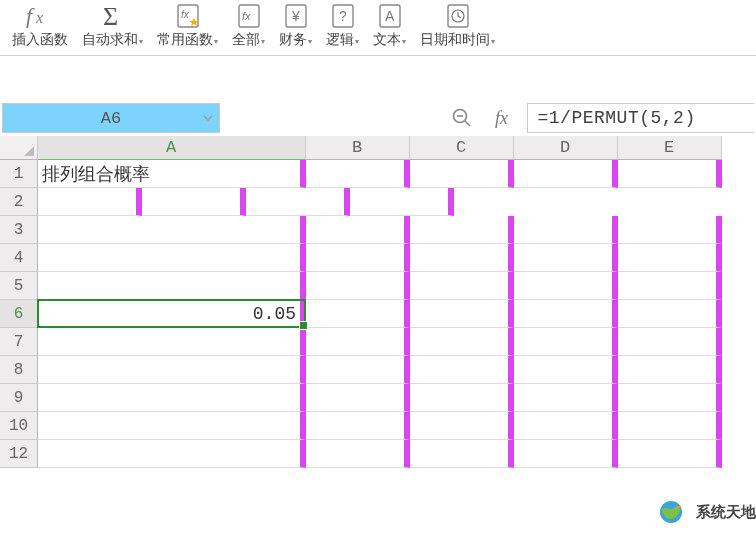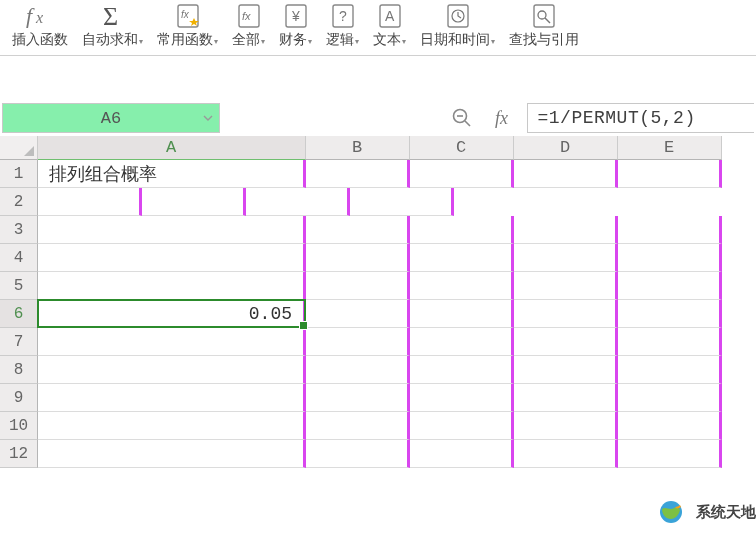--- a/index.html
+++ b/index.html
@@ -54,21 +54,21 @@
   gap: 10px;
 }
 .namebox-wrap {
   position: relative;
   width: 218px;
   height: 30px;
   border: 1px solid #c8c8c8;
   display: flex;
   align-items: center;
   justify-content: center;
-  background: #86efac;
+  background: #7dd3fc;
 }
 .namebox-text {
   font-family: "Consolas", "Courier New", monospace;
   font-size: 17px;
   color: #555;
 }
 .namebox-dd {
   position: absolute;
   right: 2px;
   top: 50%;
@@ -153,25 +153,25 @@
   border-bottom: 1px solid #ccc;
   background: #eeecec;
   display: flex;
   align-items: center;
   justify-content: center;
   font-size: 16px;
   color: #666;
 }
 .row-header.active { background:#e5e2e2; color:#4f8f4f; border-right:1px solid #6fbf6f; }
 .cell {
-  border-right: 3px solid #d946ef;
+  border-right: 6px solid #d946ef;
   border-bottom: 1px solid #dcdcdc;
   display: flex;
   align-items: center;
-  padding: 0 11px;
+  padding: 0 4px;
   font-size: 18px;
   color: #333;
   background:#fff;
 }
 .c-A { width: 268px; }
 .c-o { width: 104px; }
 .right { justify-content: flex-end; }
 
 .selection {
   position: absolute;
@@ -296,32 +296,20 @@
     <span class="icon-svg">
       <svg viewBox="0 0 32 26" width="32" height="26">
           <rect x="6" y="2" width="20" height="22" rx="2" fill="none" stroke="#888" stroke-width="1.4"></rect>
           <circle cx="16" cy="13" r="6" fill="none" stroke="#777" stroke-width="1.2"></circle>
           <path d="M16 9v4l3 2" stroke="#777" stroke-width="1.2" fill="none"></path>
         </svg>
     </span>
     <span class="ribbon-label">
         <span>日期和时间</span>
         <span class="dd-arrow">▾</span>
-      </span>
-  </div>
-  <div class="ribbon-item clipped">
-    <span class="icon-svg">
-      <svg viewBox="0 0 32 26" width="32" height="26">
-          <rect x="6" y="2" width="20" height="22" rx="2" fill="none" stroke="#888" stroke-width="1.4"></rect>
-          <circle cx="14" cy="12" r="4" fill="none" stroke="#777" stroke-width="1.3"></circle>
-          <path d="M17 15l5 5" stroke="#777" stroke-width="1.4"></path>
-        </svg>
-    </span>
-    <span class="ribbon-label">
-        <span>查找与引用</span>
       </span>
   </div>
 </div>
 
 <div class="gap"></div>
 
 <div class="formula-row">
   <div class="namebox-wrap">
     <span class="namebox-text">A6</span>
     <span class="namebox-dd">

